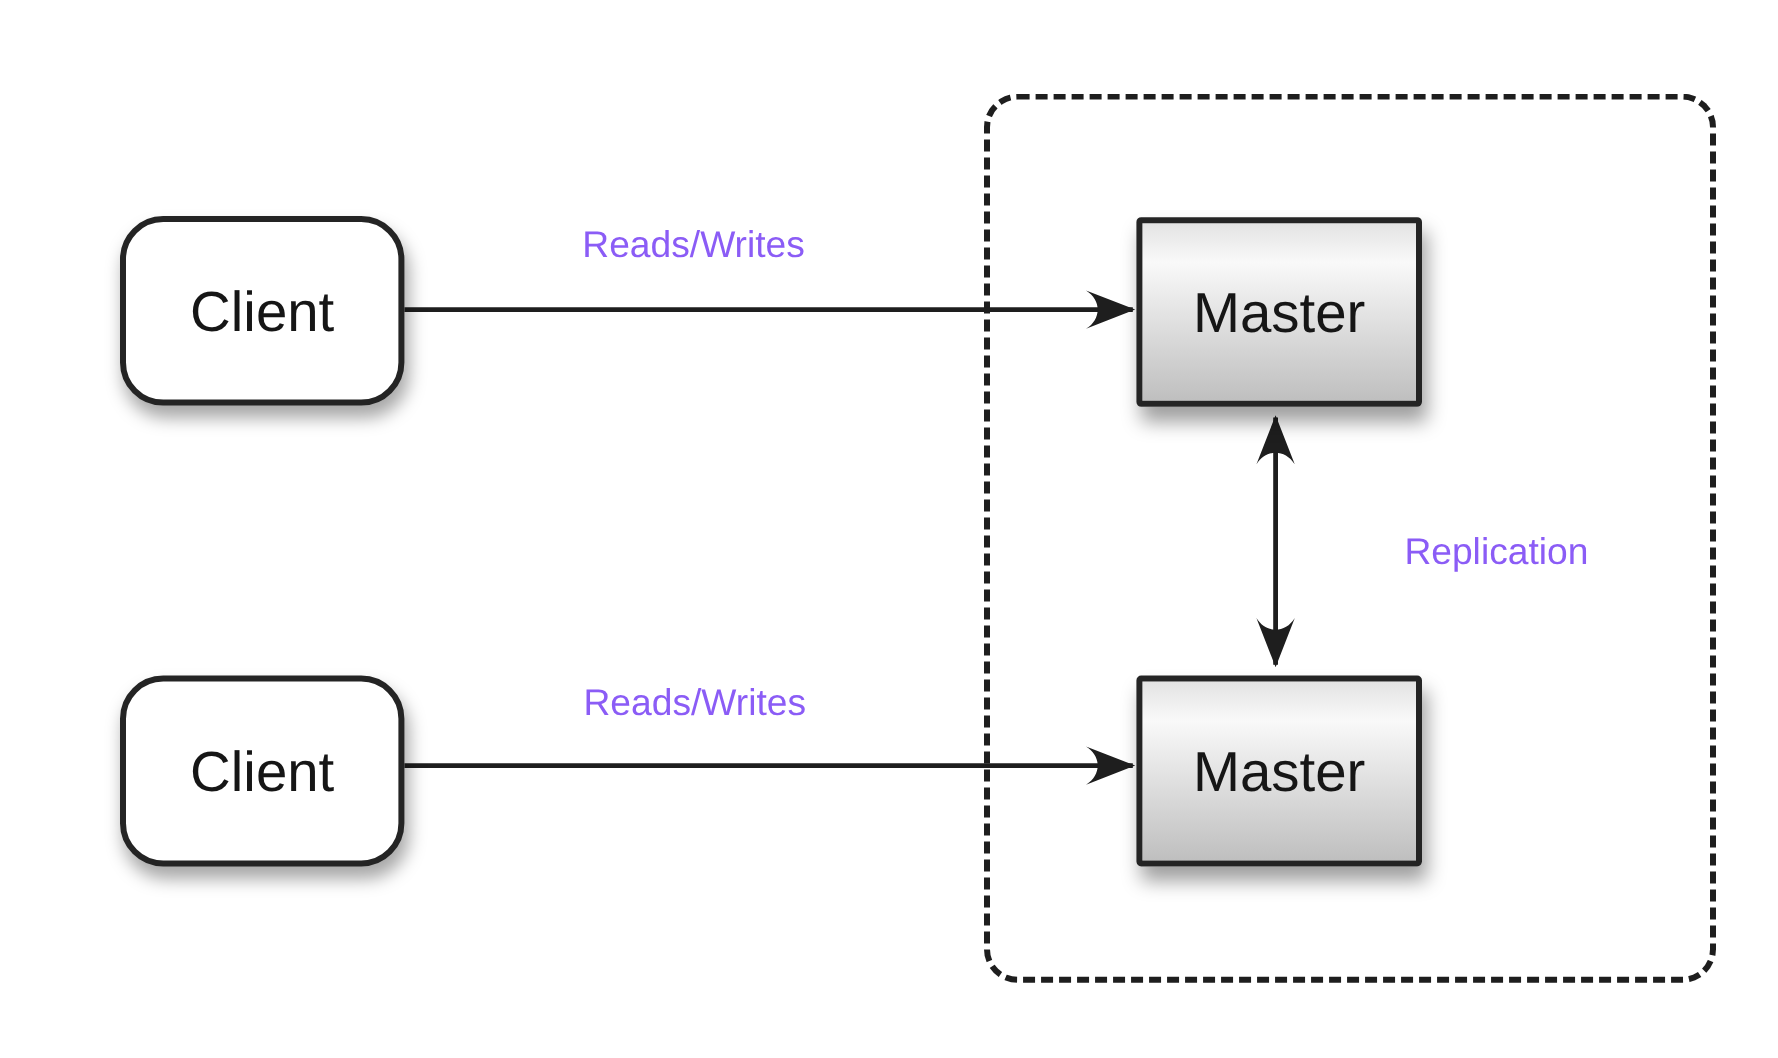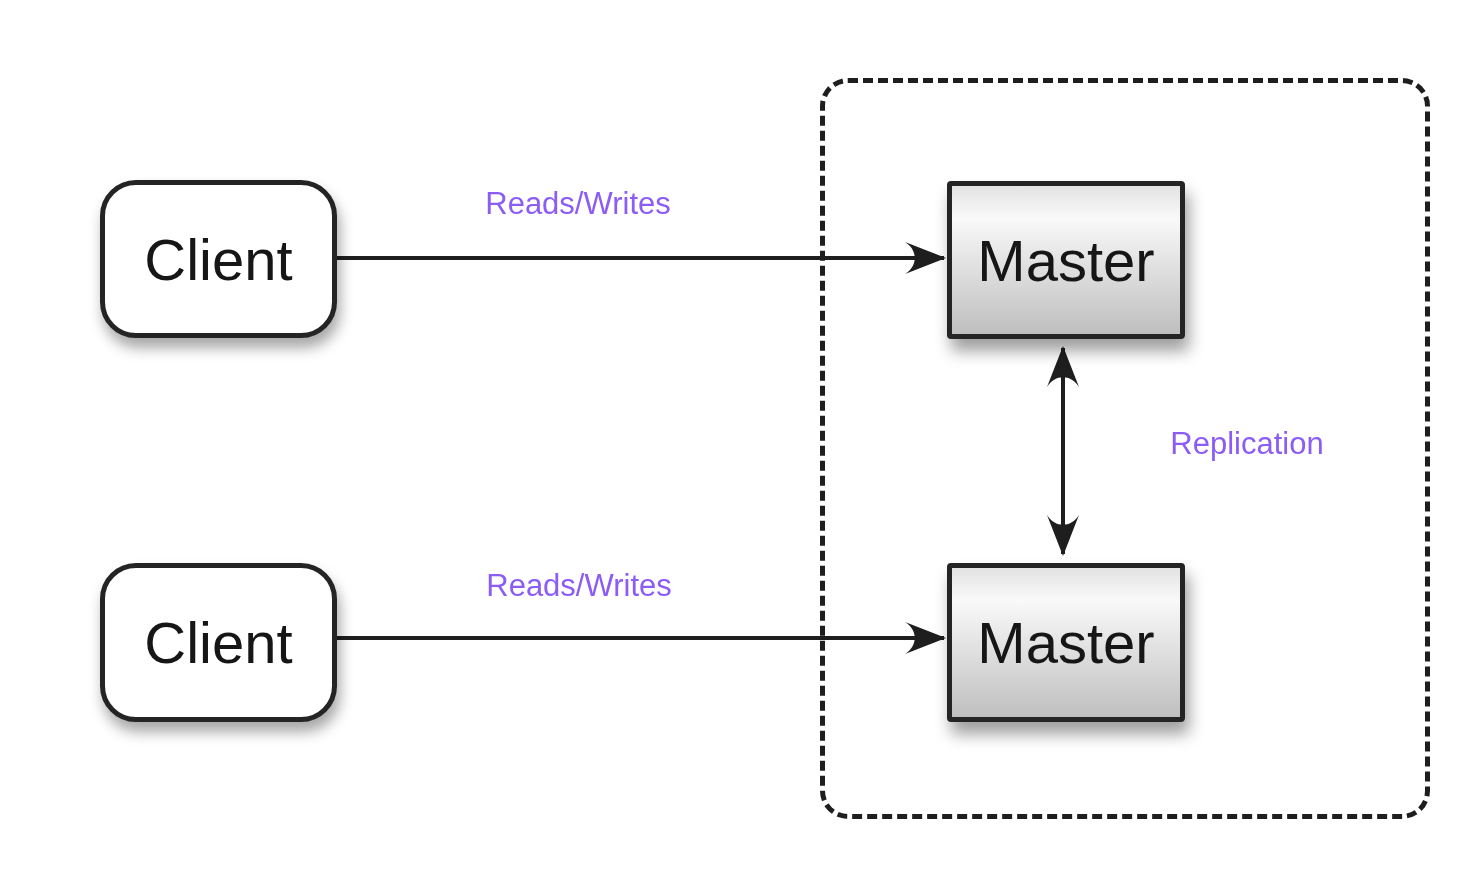--- a/index.html
+++ b/index.html
@@ -27,21 +27,21 @@
     box-sizing: border-box;
     background: transparent;
   }
   .node {
     position: absolute;
     display: flex;
     align-items: center;
     justify-content: center;
     box-sizing: border-box;
     border: 5px solid #242424;
-    font-size: 58px;
+    font-size: 47px;
     letter-spacing: 0px;
     color: #161616;
   }
   .client {
     background: #ffffff;
     border-radius: 36px;
     box-shadow: 3px 10px 14px rgba(0,0,0,0.35);
   }
   .client-top   { left: 100px; top: 180px; width: 237px; height: 158px; }
   .client-bottom{ left: 100px; top: 563px; width: 237px; height: 159px; }
@@ -61,21 +61,21 @@
   }
   .edge-label {
     position: absolute;
     transform: translate(-50%, -50%);
     font-size: 31px;
     white-space: nowrap;
     color: #8b5cf6;
   }
   .label-rw-top       { left: 578px;  top: 204px; }
   .label-rw-bottom    { left: 579px;  top: 586px; }
-  .label-replication  { left: 1247px; top: 444px; }
+  .label-replication  { left: 1247px; top: 460px; }
 </style>
 </head>
 <body>
 
 <div class="canvas">
 
   <div class="dashed-group"></div>
 
   <svg class="edges" viewBox="0 0 1482 882" xmlns="http://www.w3.org/2000/svg">
     <defs>

